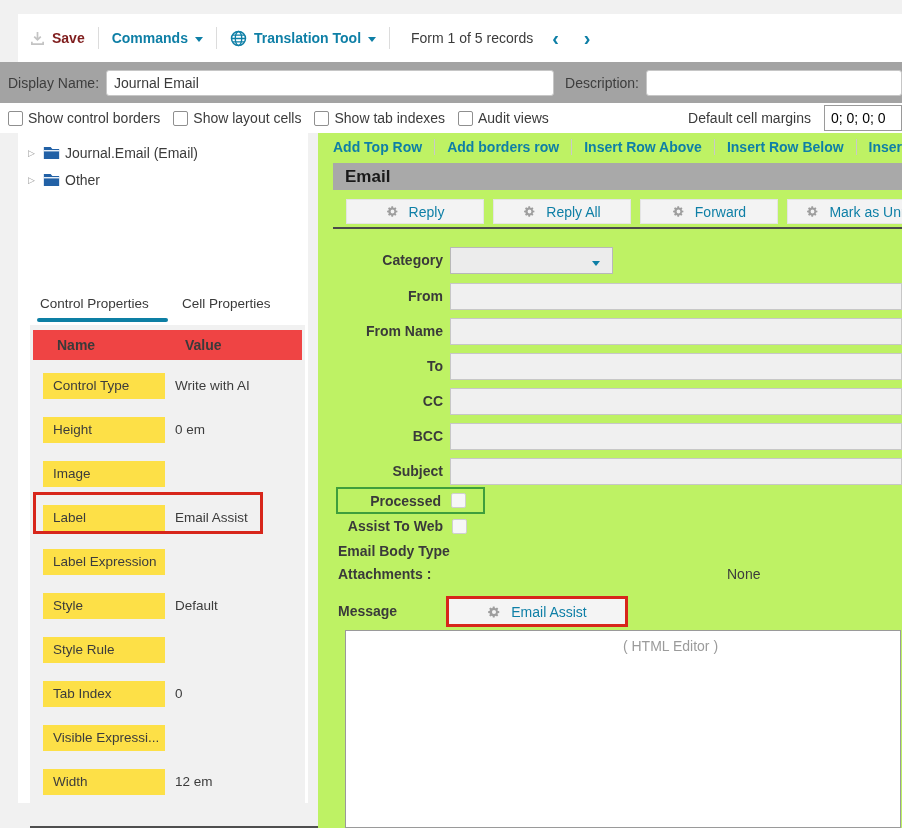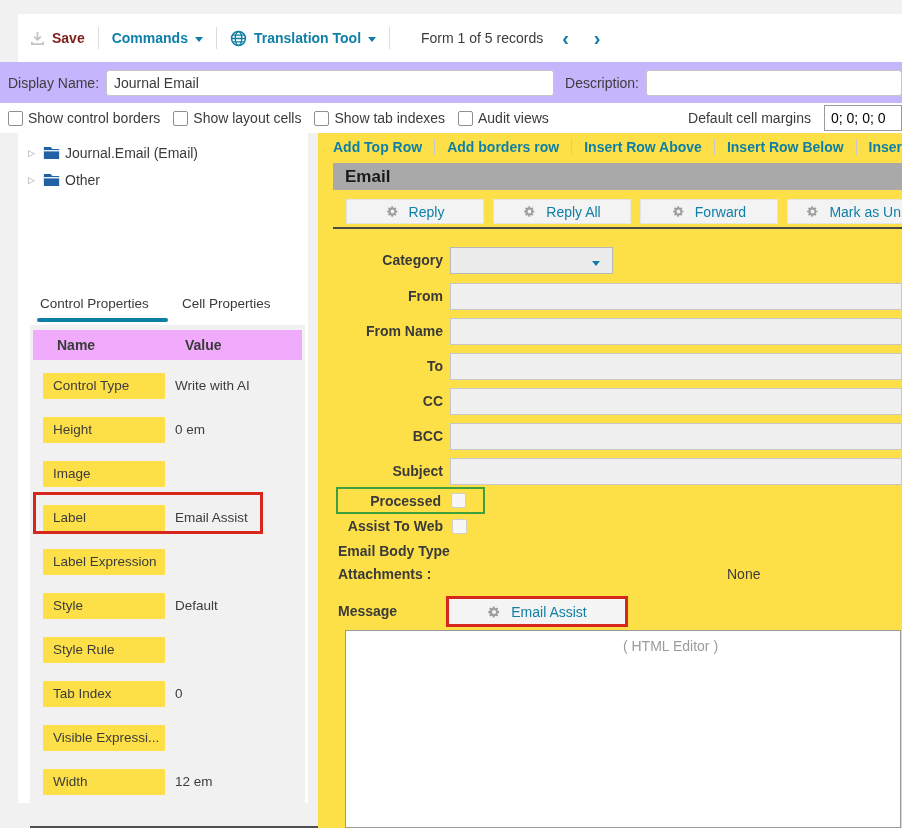--- a/index.html
+++ b/index.html
@@ -11,24 +11,24 @@
   }
   
   .topbar{position:absolute;left:18px;top:14px;width:884px;height:48px;background:#fff;
     display:flex;align-items:center;padding-left:12px;box-sizing:border-box;gap:13px;}
   .tb-item{display:flex;align-items:center;gap:7px;cursor:pointer;}
   .tb-sep{width:1px;height:22px;background:#dcdcdc;}
   .save-txt{font-weight:bold;color:#7f1d1d;}
   .teal-bold{font-weight:bold;color:#0e7fa6;}
   .caret{width:0;height:0;border-left:4px solid transparent;border-right:4px solid transparent;
     border-top:5px solid #0e7fa6;margin-top:2px;}
-  .record-txt{color:#3b3b3b;margin-left:18px;}
+  .record-txt{color:#3b3b3b;margin-left:8px;}
   .chev{color:#0e7fa6;font-size:20px;font-weight:bold;line-height:20px;padding:0 6px;cursor:pointer;}
   
-  .display-row{position:absolute;left:0;top:62px;width:902px;height:41px;background:#c4b5fd;
+  .display-row{position:absolute;left:0;top:62px;width:902px;height:41px;background:#a3a3a3;
     display:flex;align-items:center;padding-left:8px;box-sizing:border-box;gap:7px;}
   .display-row label{color:#3d3d3d;}
   .txt-input{height:26px;background:#fff;border:1px solid #c6c6c6;border-radius:3px;
     font-family:inherit;font-size:14px;color:#3b3b3b;padding:0 7px;box-sizing:border-box;}
   #display-name-input{width:448px;}
   #description-input{flex:1;}
   
   .options-row{position:absolute;left:0;top:103px;width:902px;height:30px;background:#fff;
     display:flex;align-items:center;padding-left:8px;box-sizing:border-box;gap:13px;}
   .cbgroup{display:flex;align-items:center;gap:5px;}
@@ -39,34 +39,34 @@
   
   .left-panel{position:absolute;left:18px;top:133px;width:290px;height:670px;background:#fff;}
   .tree{padding-top:6px;}
   .tree-item{height:27px;display:flex;align-items:center;gap:5px;padding-left:10px;cursor:pointer;}
   .tree-caret{color:#9a9a9a;font-size:9px;width:10px;}
   .tabs{position:absolute;left:0;top:158px;width:290px;height:34px;font-size:13.5px;}
   .tab1{position:absolute;left:22px;top:5px;cursor:pointer;color:#3a3a3a;}
   .tab2{position:absolute;left:164px;top:5px;cursor:pointer;color:#3a3a3a;}
   .tab-underline{position:absolute;left:19px;top:27px;width:131px;height:4px;background:#0d7fa4;border-radius:3px;}
   .props-panel{position:absolute;left:12px;top:192px;width:275px;height:478px;background:#f1f1f1;}
-  .phdr{position:absolute;left:3px;top:5px;right:3px;height:30px;background:#f0abfc;
+  .phdr{position:absolute;left:3px;top:5px;right:3px;height:30px;background:#ef4444;
     display:flex;align-items:center;padding-left:24px;box-sizing:border-box;font-weight:bold;color:#3a3a3a;}
   .phdr .hname{width:128px;}
   .prow{position:absolute;left:0;width:275px;height:44px;}
   .pname{position:absolute;left:13px;top:8px;width:122px;height:26px;background:#fde047;
     line-height:26px;padding-left:10px;box-sizing:border-box;font-size:13.5px;color:#3c3c3c;cursor:pointer;}
   .pval{position:absolute;left:145px;top:8px;line-height:26px;font-size:13.5px;color:#3c3c3c;}
   .red-frame{position:absolute;border:3px solid #d7261b;box-sizing:border-box;}
   .rf-label{left:3px;top:167px;width:230px;height:42px;}
   
   .bottom-gray{position:absolute;left:30px;top:805px;width:288px;height:21px;background:#f1f1f1;}
   .bottom-line{position:absolute;left:30px;top:826px;width:288px;height:2px;background:#4f4f4f;}
   
-  .right-panel{position:absolute;left:318px;top:133px;width:584px;height:695px;background:#fde047;}
+  .right-panel{position:absolute;left:318px;top:133px;width:584px;height:695px;background:#bef264;}
   .row-actions{position:absolute;left:15px;top:3px;height:22px;display:flex;align-items:center;gap:12px;white-space:nowrap;}
   .ra-link{font-weight:bold;color:#0e7fa6;font-size:14px;cursor:pointer;}
   .ra-sep{width:1px;height:16px;background:#c9c9c9;}
   .section-header{position:absolute;left:15px;top:30px;right:0;height:27px;background:#a9a9a9;
     line-height:27px;padding-left:12px;font-weight:bold;font-size:17px;color:#191919;}
   .abuttons{position:absolute;left:28px;top:66px;display:flex;gap:9px;}
   .abtn{width:138px;height:25px;background:#f3f3f3;border:1px solid #e4e4e4;box-sizing:border-box;
     display:flex;align-items:center;justify-content:center;gap:10px;cursor:pointer;}
   .abtn span{color:#0e7fa6;font-size:14px;}
   .dark-hr{position:absolute;left:15px;top:94px;right:0;border-top:2px solid #4a4a4a;}

